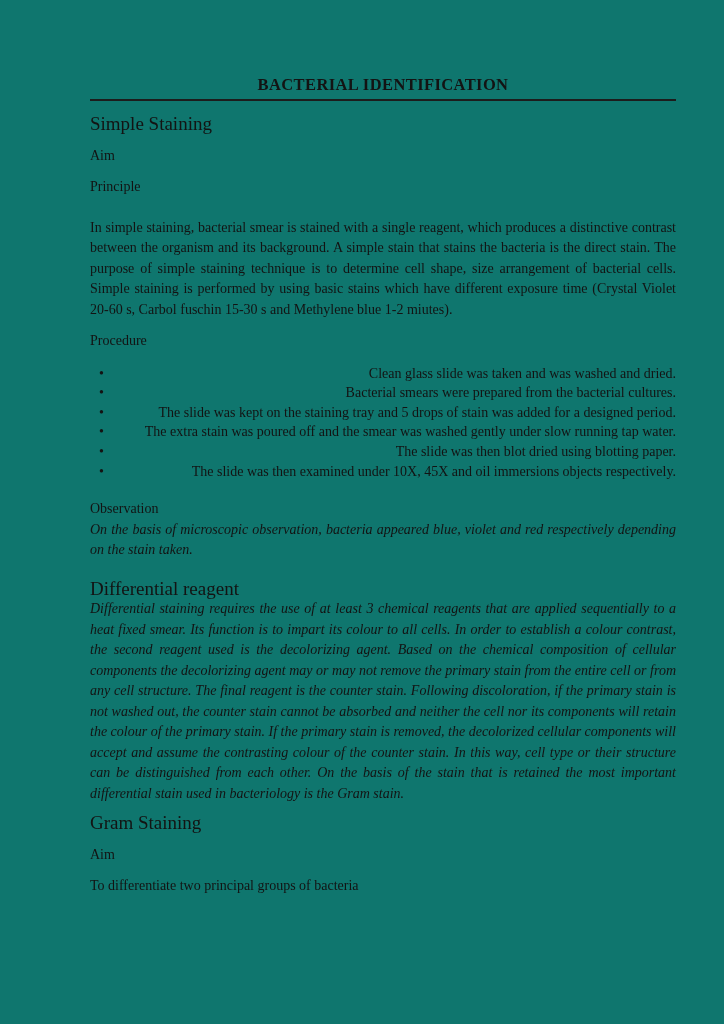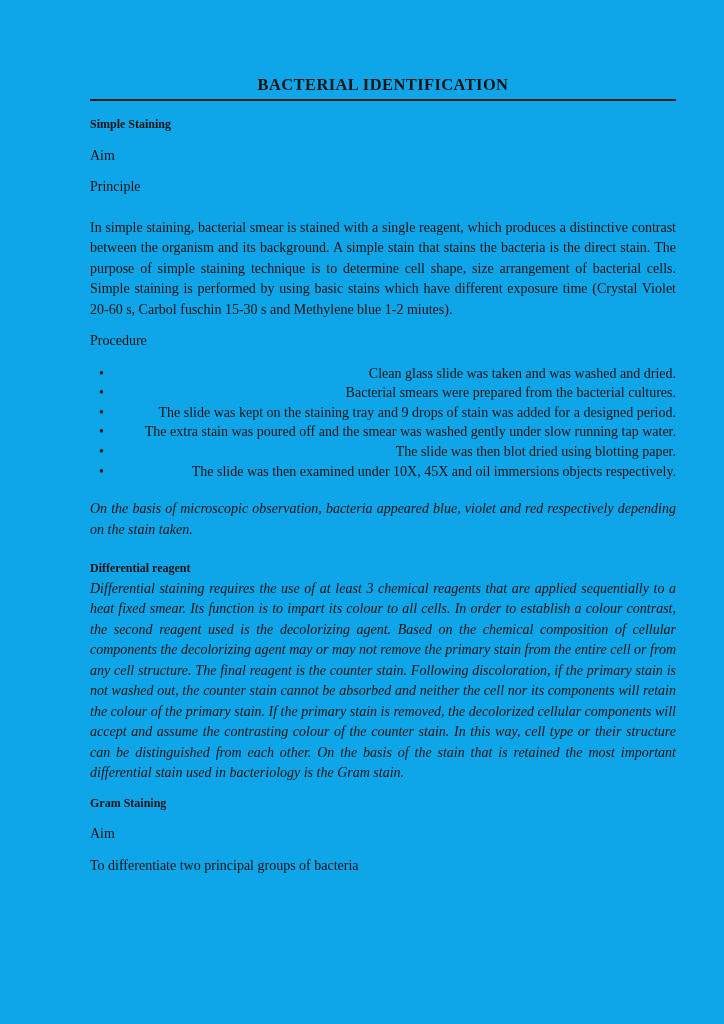--- a/index.html
+++ b/index.html
@@ -9,42 +9,42 @@
     background: #ffffff;
   }
   body {
     font-family: "Liberation Serif", "DejaVu Serif", serif;
     color: #131313;
     -webkit-font-smoothing: antialiased;
   }
   .page {
     width: 724px;
     height: 1024px;
-    background: #0ea5e9;
+    background: #0f766e;
     padding: 76px 48px 0 90px;
     overflow: hidden;
   }
   .title-block {
     border-bottom: 2px solid #1c1c1c;
     padding-bottom: 5px;
   }
   .doc-title {
     font-size: 16.5px;
     font-weight: bold;
     text-align: center;
     letter-spacing: 0.4px;
     line-height: 1.1;
   }
   .content {
     font-size: 14px;
     line-height: 20.5px;
   }
   h2.section-heading {
-    font-size: 12px;
-    font-weight: bold;
+    font-size: 19px;
+    font-weight: normal;
     line-height: 20.5px;
     margin-top: 13px;
   }
   p.label {
     margin-top: 11px;
     line-height: 20.5px;
   }
   p.body-line {
     margin-top: 11px;
     line-height: 20.5px;
@@ -104,30 +104,31 @@
     <p class="para">In simple staining, bacterial smear is stained with a single reagent, which produces a distinctive contrast between the organism and its background. A simple stain that stains the bacteria is the direct stain. The purpose of simple staining technique is to determine cell shape, size arrangement of bacterial cells. Simple staining is performed by using basic stains which have different exposure time (Crystal Violet 20-60 s, Carbol fuschin 15-30 s and Methylene blue 1-2 miutes).</p>
 
     <p class="label">Procedure</p>
 
     <ul class="bullet-list">
 
         <li>Clean glass slide was taken and was washed and dried.</li>
 
         <li>Bacterial smears were prepared from the bacterial cultures.</li>
 
-        <li>The slide was kept on the staining tray and 9 drops of stain was added for a designed period.</li>
+        <li>The slide was kept on the staining tray and 5 drops of stain was added for a designed period.</li>
 
         <li>The extra stain was poured off and the smear was washed gently under slow running tap water.</li>
 
         <li>The slide was then blot dried using blotting paper.</li>
 
         <li>The slide was then examined under 10X, 45X and oil immersions objects respectively.</li>
       </ul>
 
     <div class="tight-block">
+      <p class="label">Observation</p>
       <p class="para">On the basis of microscopic observation, bacteria appeared blue, violet and red respectively depending on the stain taken.</p>
     </div>
 
     <div class="tight-block">
       <h2 class="section-heading">Differential reagent</h2>
       <p class="para">Differential staining requires the use of at least 3 chemical reagents that are applied sequentially to a heat fixed smear. Its function is to impart its colour to all cells. In order to establish a colour contrast, the second reagent used is the decolorizing agent. Based on the chemical composition of cellular components the decolorizing agent may or may not remove the primary stain from the entire cell or from any cell structure. The final reagent is the counter stain. Following discoloration, if the primary stain is not washed out, the counter stain cannot be absorbed and neither the cell nor its components will retain the colour of the primary stain. If the primary stain is removed, the decolorized cellular components will accept and assume the contrasting colour of the counter stain. In this way, cell type or their structure can be distinguished from each other. On the basis of the stain that is retained the most important differential stain used in  bacteriology is the Gram stain.</p>
     </div>
 
     <h2 class="section-heading" style="margin-top:9px;">Gram Staining</h2>
 

